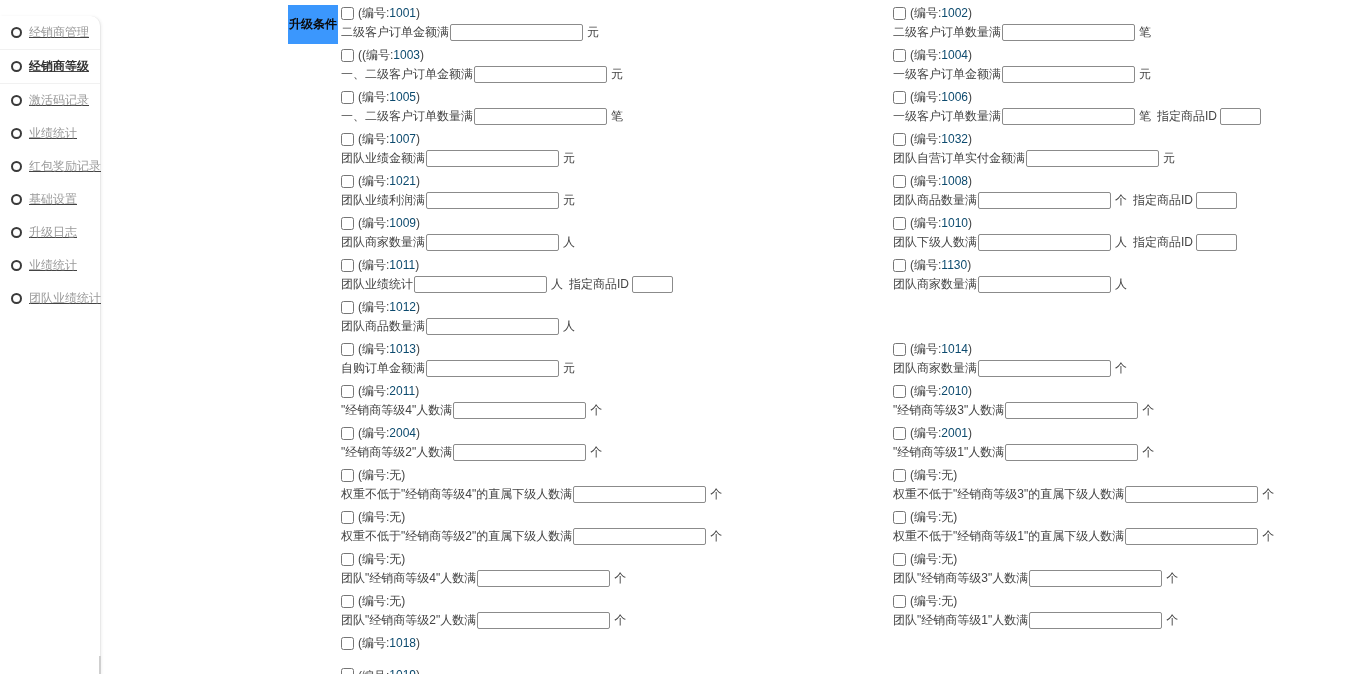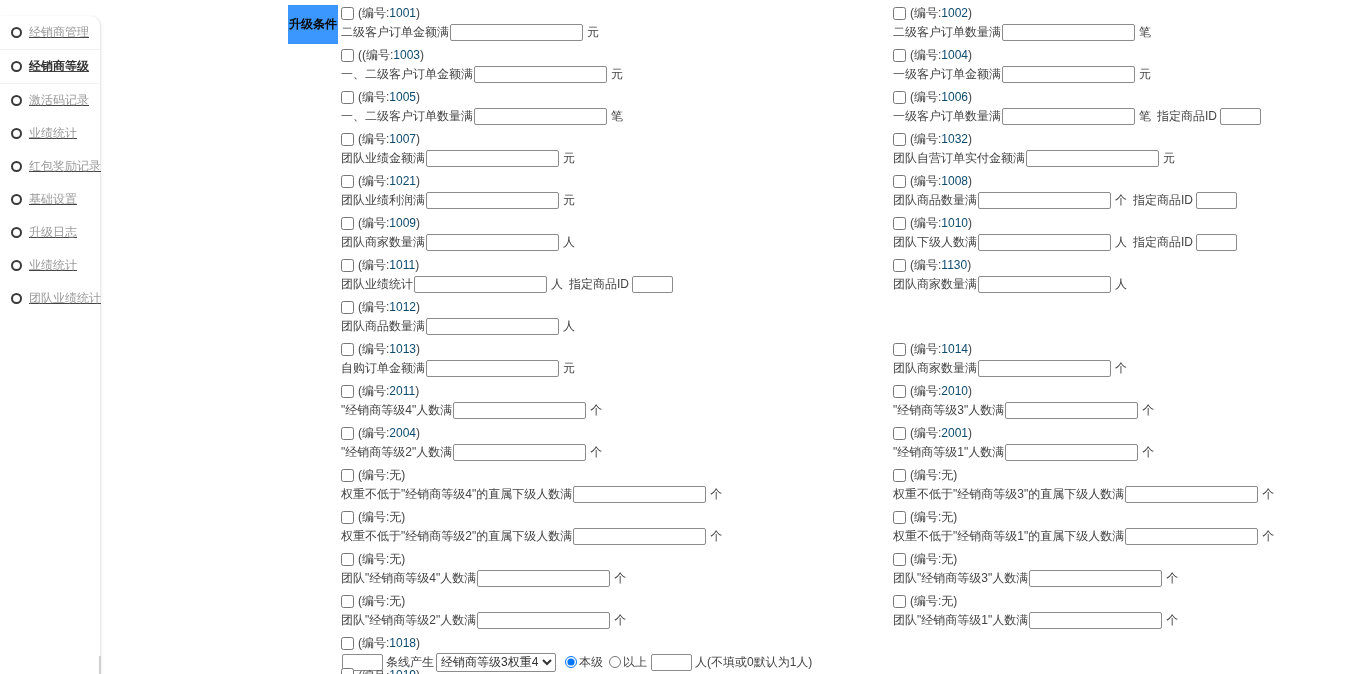--- a/index.html
+++ b/index.html
@@ -491,31 +491,20 @@
         <input class="txt" type="text" style="">
         <span class="unit">个</span>
       </div>
     </div>
     <div class="cell">
       <div class="line1">
         <input type="checkbox" style="">
         <span>(编号:</span>
         <span class="num">1018</span>
         <span>)</span>
-      </div>
-      <div class="line2">
-        <input class="txt small" type="text" style="">
-        <span>条线产生</span>
-        <select class="sel"><option>经销商等级3权重4</option></select>
-        <input type="radio" name="lvl1018" checked="" style="">
-        <span>本级</span>
-        <input type="radio" name="lvl1018" style="">
-        <span>以上</span>
-        <input class="txt small" type="text" style="margin-left: 4px;">
-        <span>人(不填或0默认为1人)</span>
       </div>
     </div>
     <div class="cell"></div>
   </div>
 
 <div class="partial-row">
   <input type="checkbox" style="">
   <span>(编号:</span>
     <span class="num">1019</span>
     <span>)</span>

